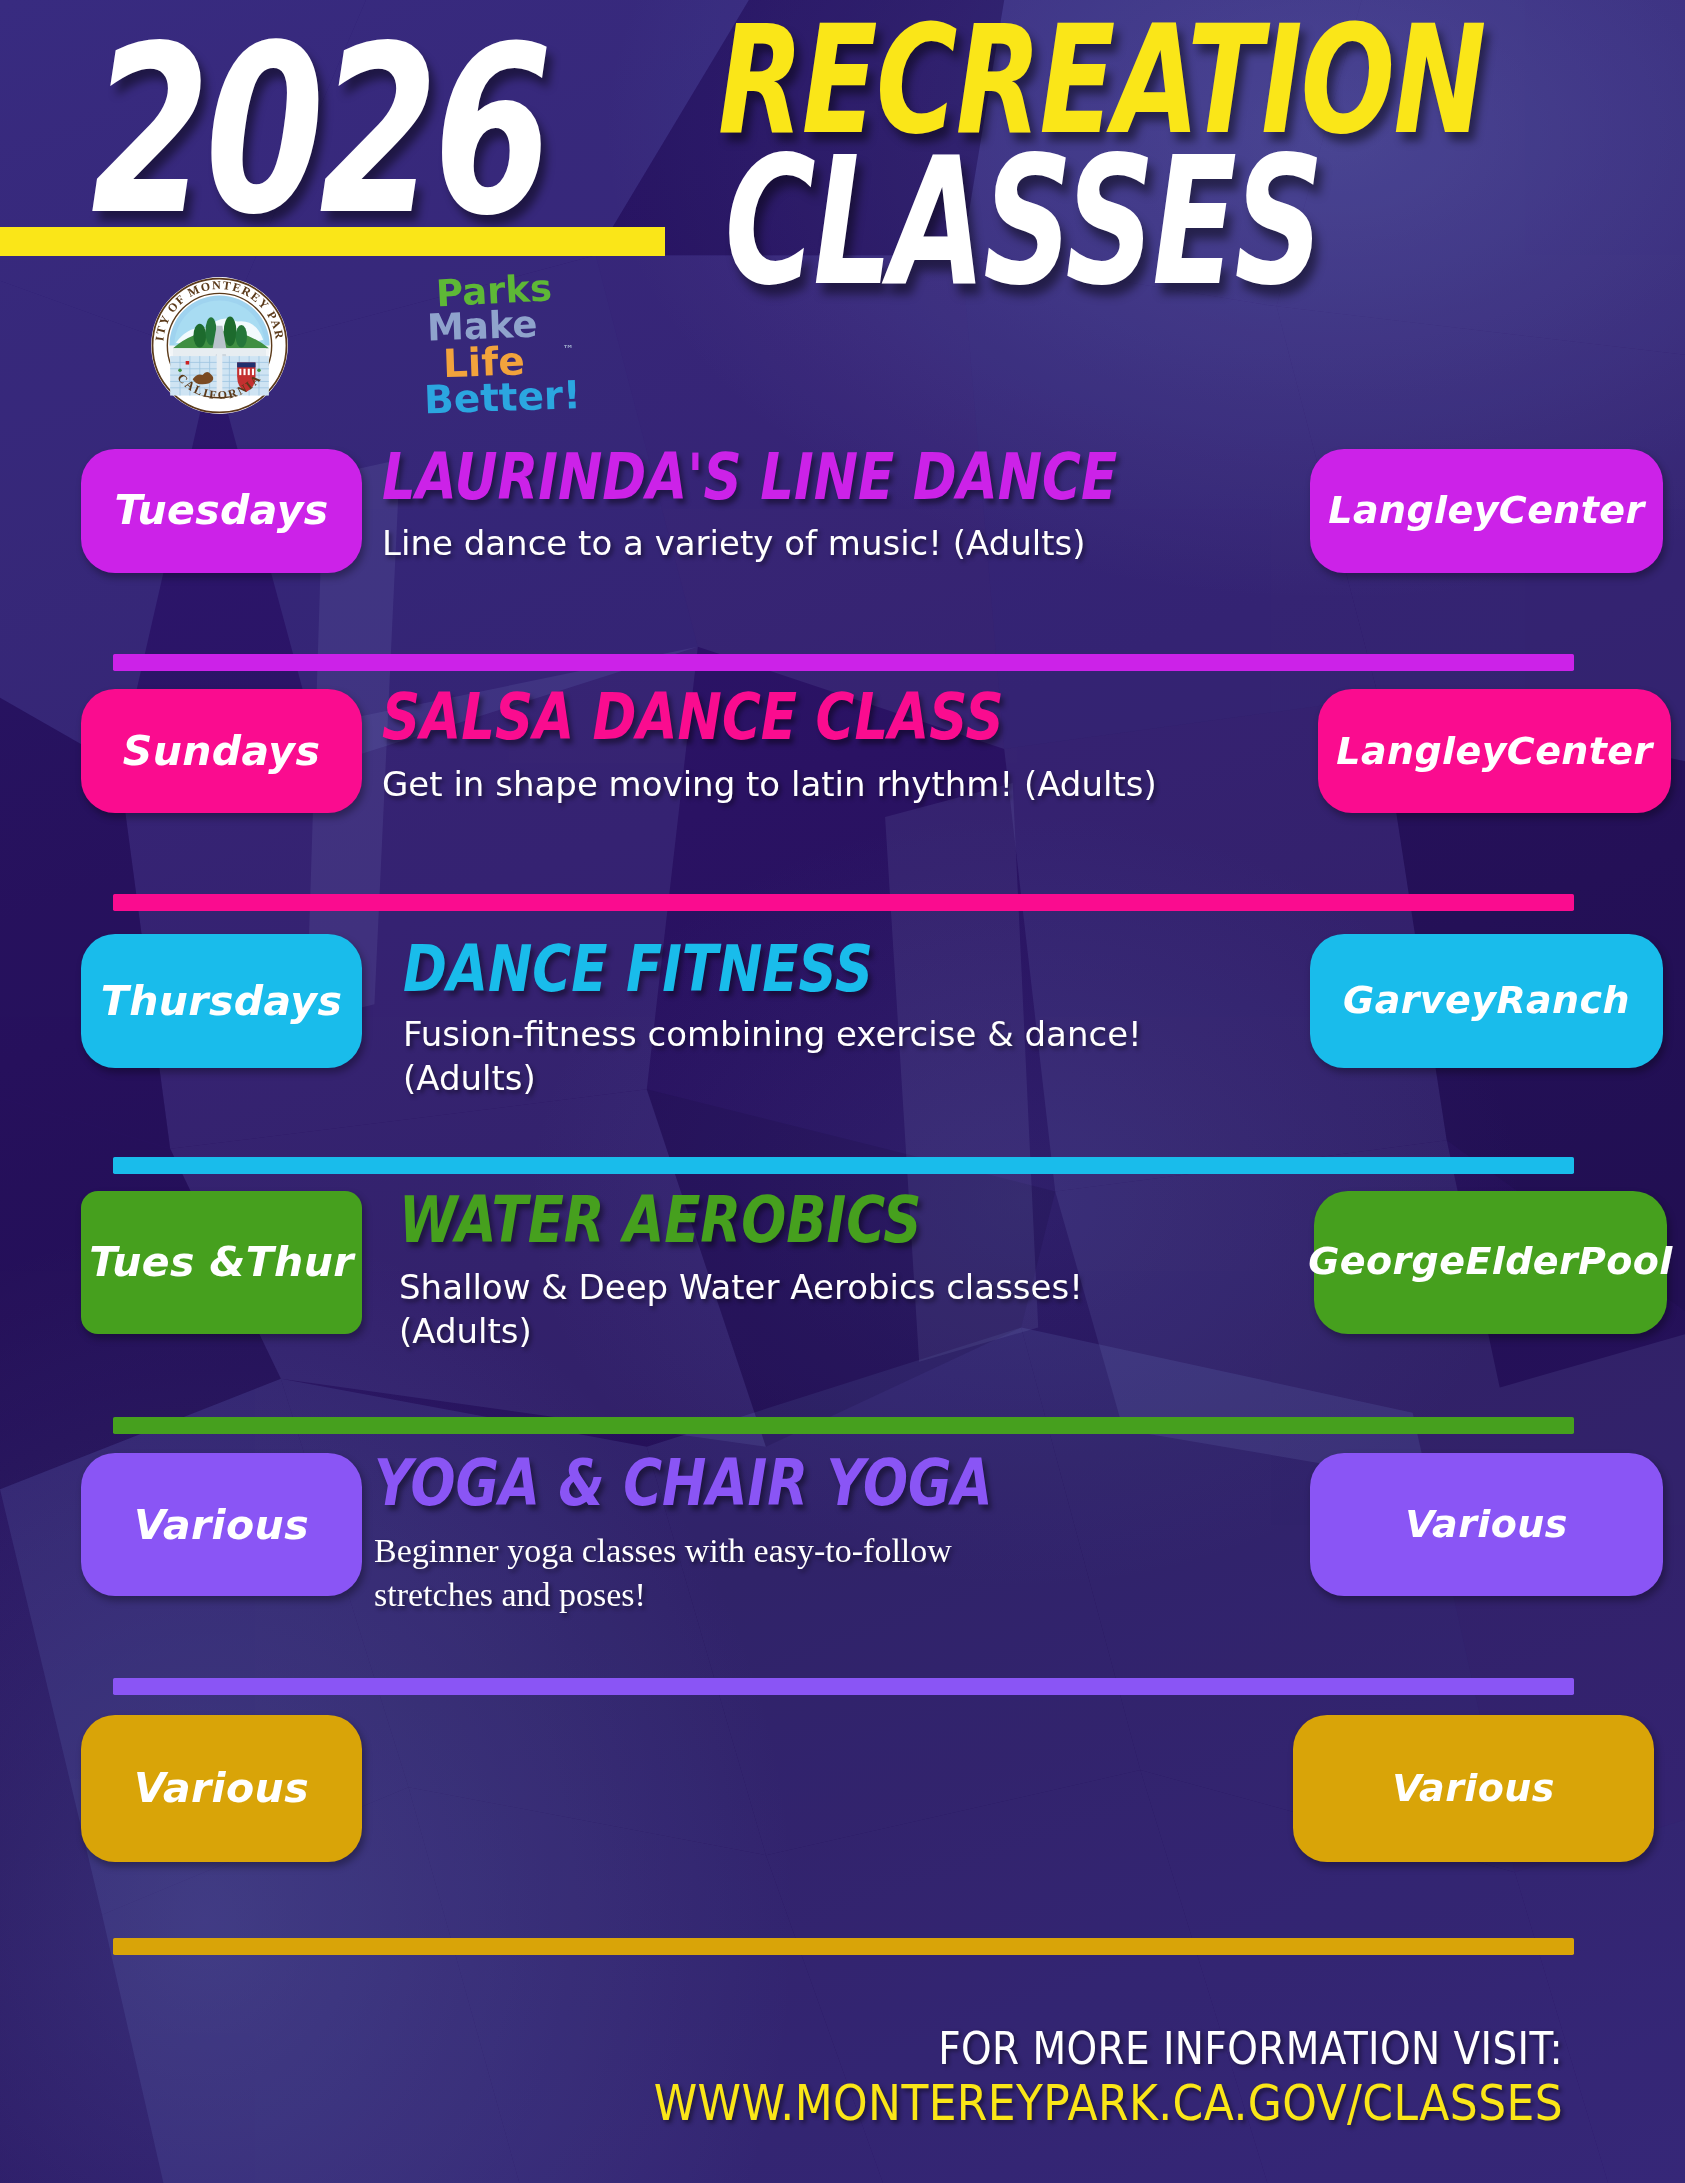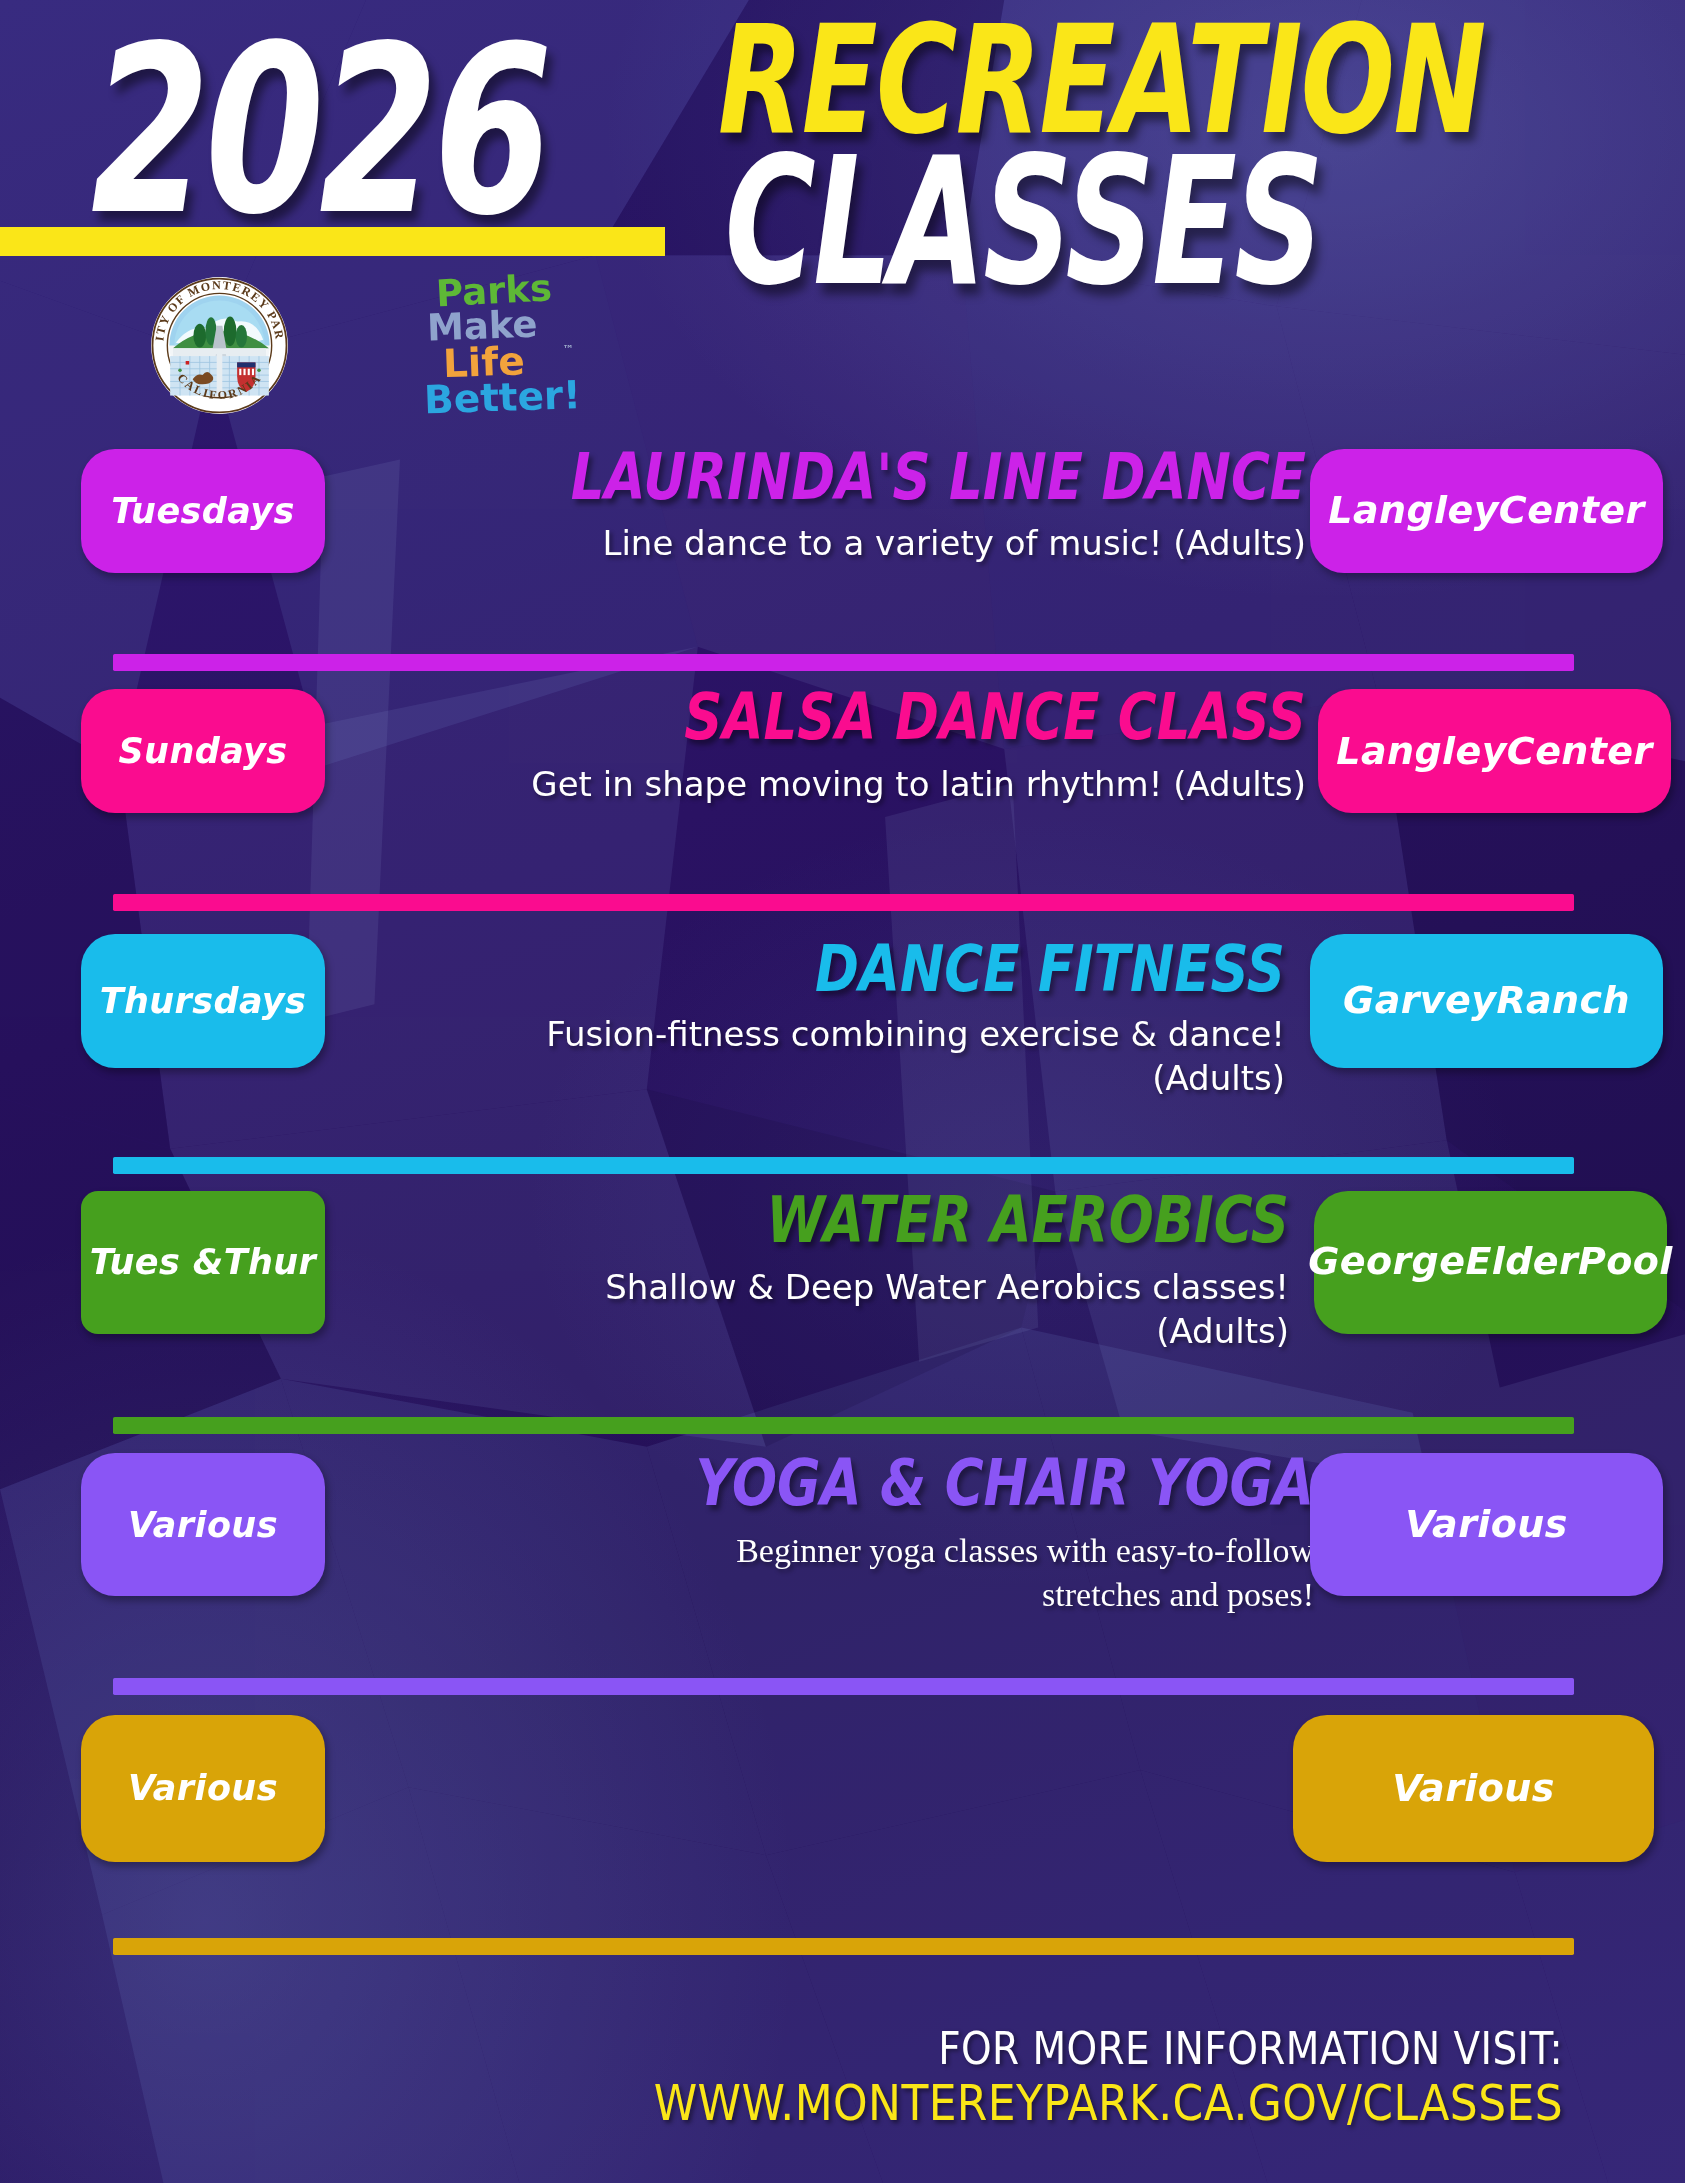--- a/index.html
+++ b/index.html
@@ -82,24 +82,24 @@
 
   .pill{
     position:absolute;
     display:flex;align-items:center;justify-content:center;text-align:center;
     border-radius:34px;
     color:#ffffff;
     font-family:"DejaVu Sans", sans-serif;font-weight:bold;font-style:italic;
     line-height:1.04;
     box-shadow:2.5px 4.2px 7.6px rgba(0,0,0,.30);
   }
-  .pill-day{left:81px;width:244px;font-size:35px;letter-spacing:0.4px;}
+  .pill-day{left:81px;width:281px;font-size:41px;letter-spacing:0.4px;}
   .pill-loc{width:301px;font-size:38px;letter-spacing:0.4px;}
 
-  .center{position:absolute;left:382px;width:924px;text-align:right;}
+  .center{position:absolute;left:382px;width:924px;text-align:left;}
   .class-title{
     font-family:"DejaVu Sans", sans-serif;font-weight:bold;font-style:italic;
     font-size:53px;line-height:54px;letter-spacing:0px;
     transform:scaleY(1.22);transform-origin:center top;
     text-shadow:3.4px 4.2px 5px rgba(0,0,0,.40);
     white-space:nowrap;
   }
   .class-desc{
     font-family:"DejaVu Sans", sans-serif;
     font-size:34px;line-height:44px;color:#ffffff;

